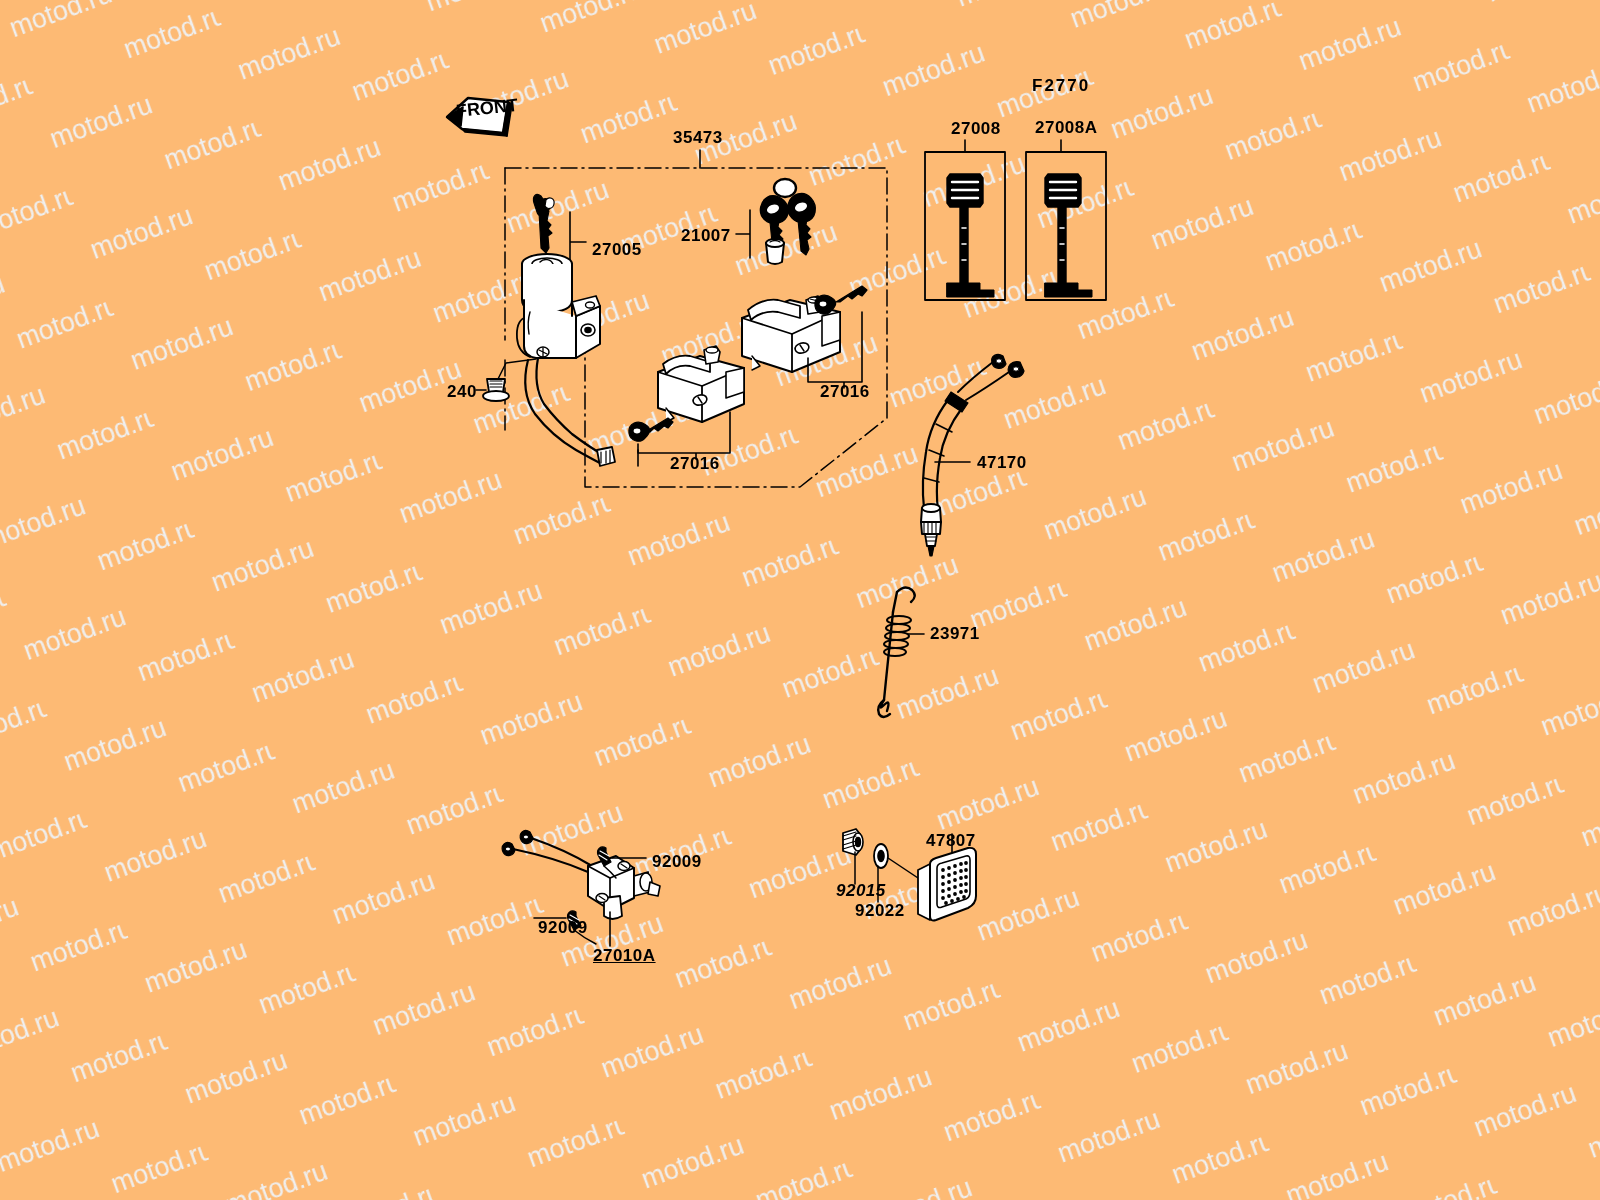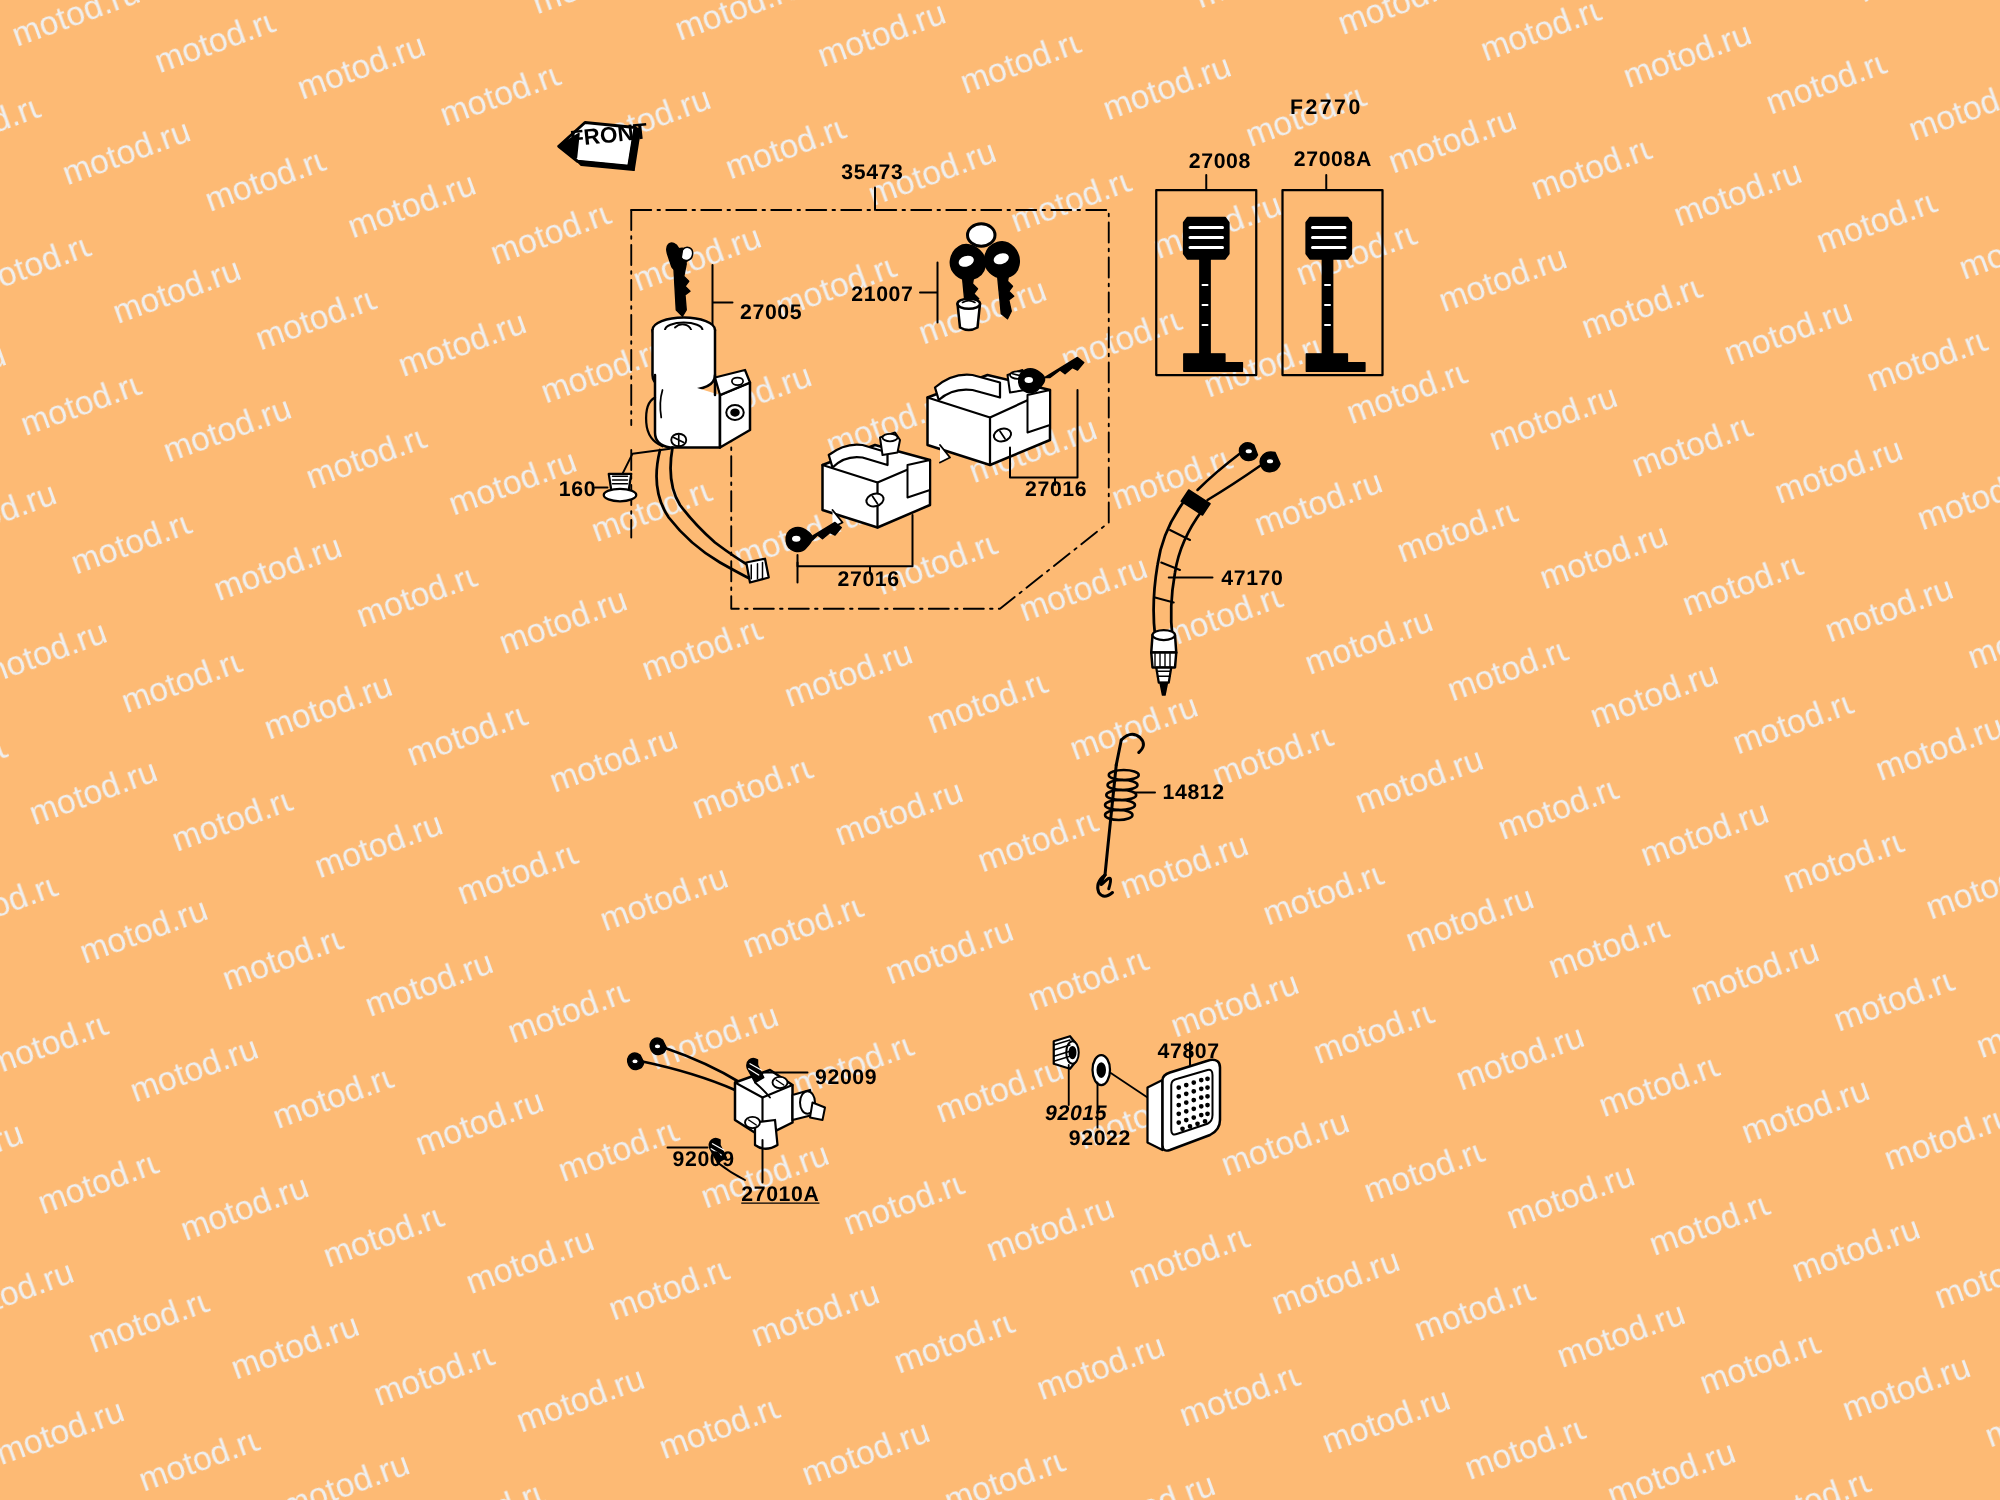--- a/index.html
+++ b/index.html
@@ -415,29 +415,29 @@
     <span class="lbl" style="left:673px; top:129px;">35473</span>
 
     <span class="lbl" style="left:592px; top:241px;">27005</span>
 
     <span class="lbl" style="left:681px; top:227px;">21007</span>
 
     <span class="lbl" style="left:951px; top:120px;">27008</span>
 
     <span class="lbl" style="left:1035px; top:119px;">27008A</span>
 
-    <span class="lbl" style="left:447px; top:383px;">160</span>
+    <span class="lbl" style="left:447px; top:383px;">240</span>
 
     <span class="lbl" style="left:820px; top:383px;">27016</span>
 
     <span class="lbl" style="left:670px; top:455px;">27016</span>
 
     <span class="lbl" style="left:977px; top:454px;">47170</span>
 
-    <span class="lbl" style="left:930px; top:625px;">14812</span>
+    <span class="lbl" style="left:930px; top:625px;">23971</span>
 
     <span class="lbl" style="left:652px; top:853px;">92009</span>
 
     <span class="lbl" style="left:538px; top:919px;">92009</span>
 
     <span class="lbl" style="left:593px; top:947px;text-decoration:underline;">27010A</span>
 
     <span class="lbl" style="left:836px; top:882px;font-style:italic;">92015</span>
 
     <span class="lbl" style="left:855px; top:902px;">92022</span>

